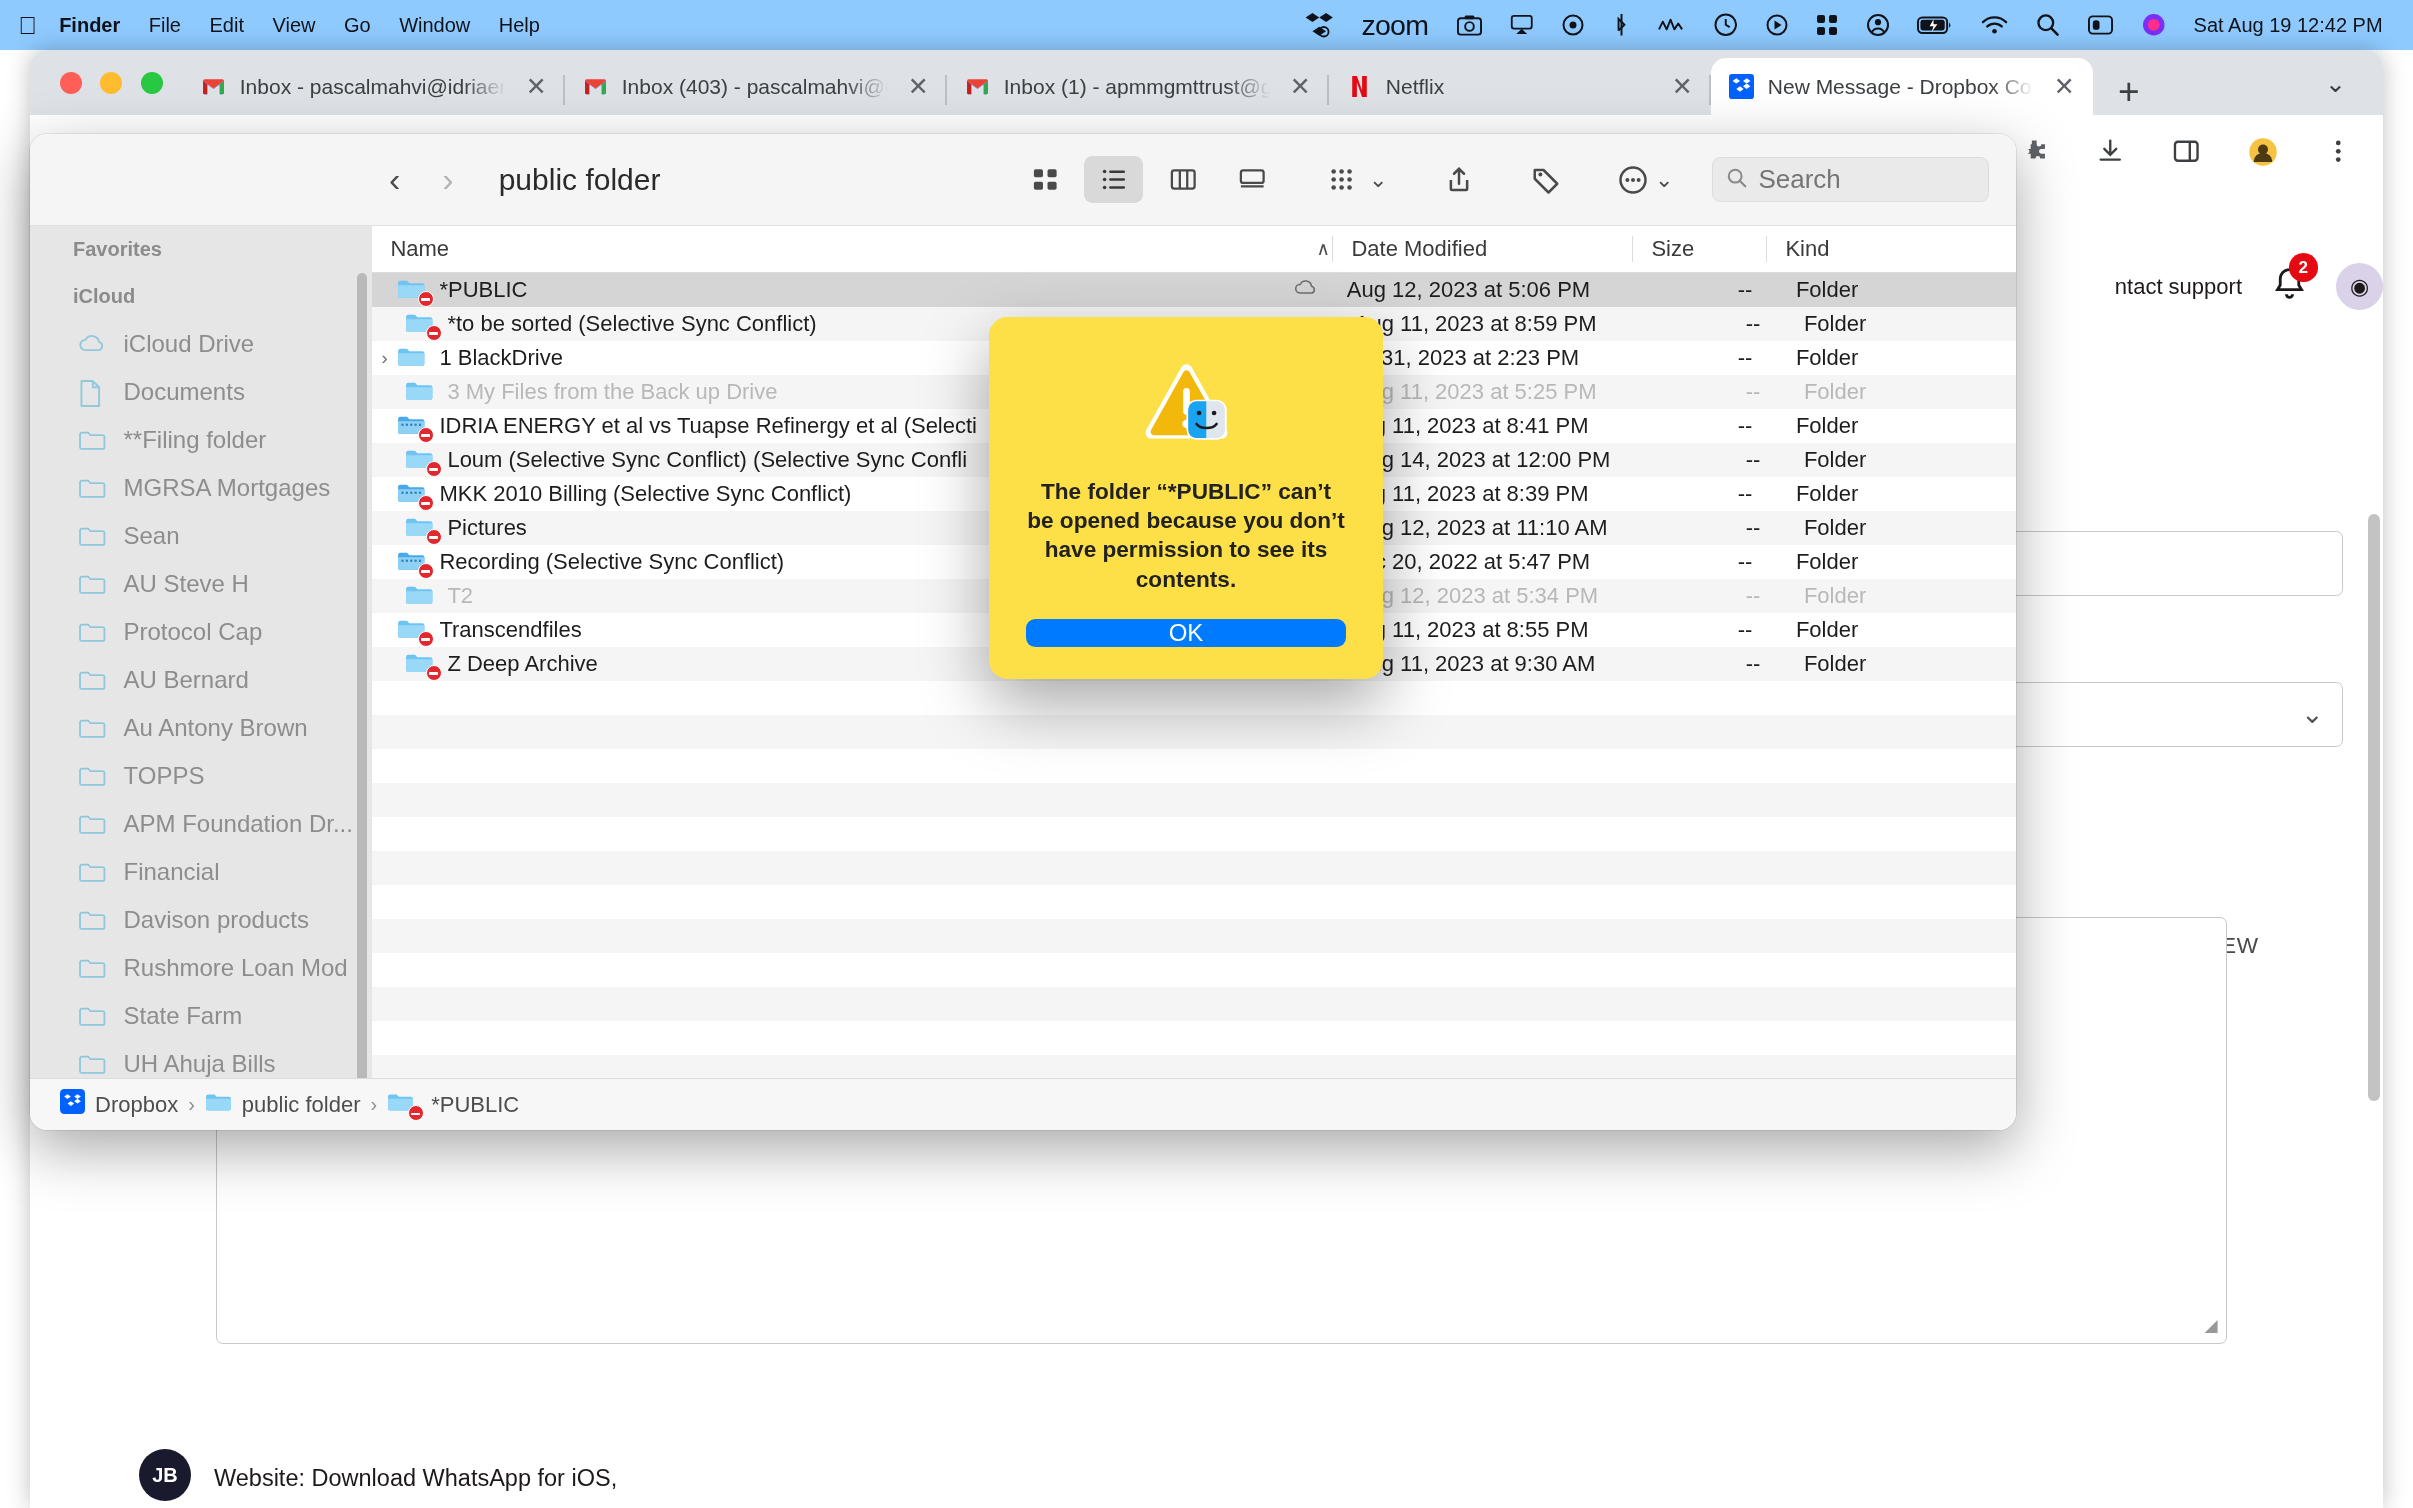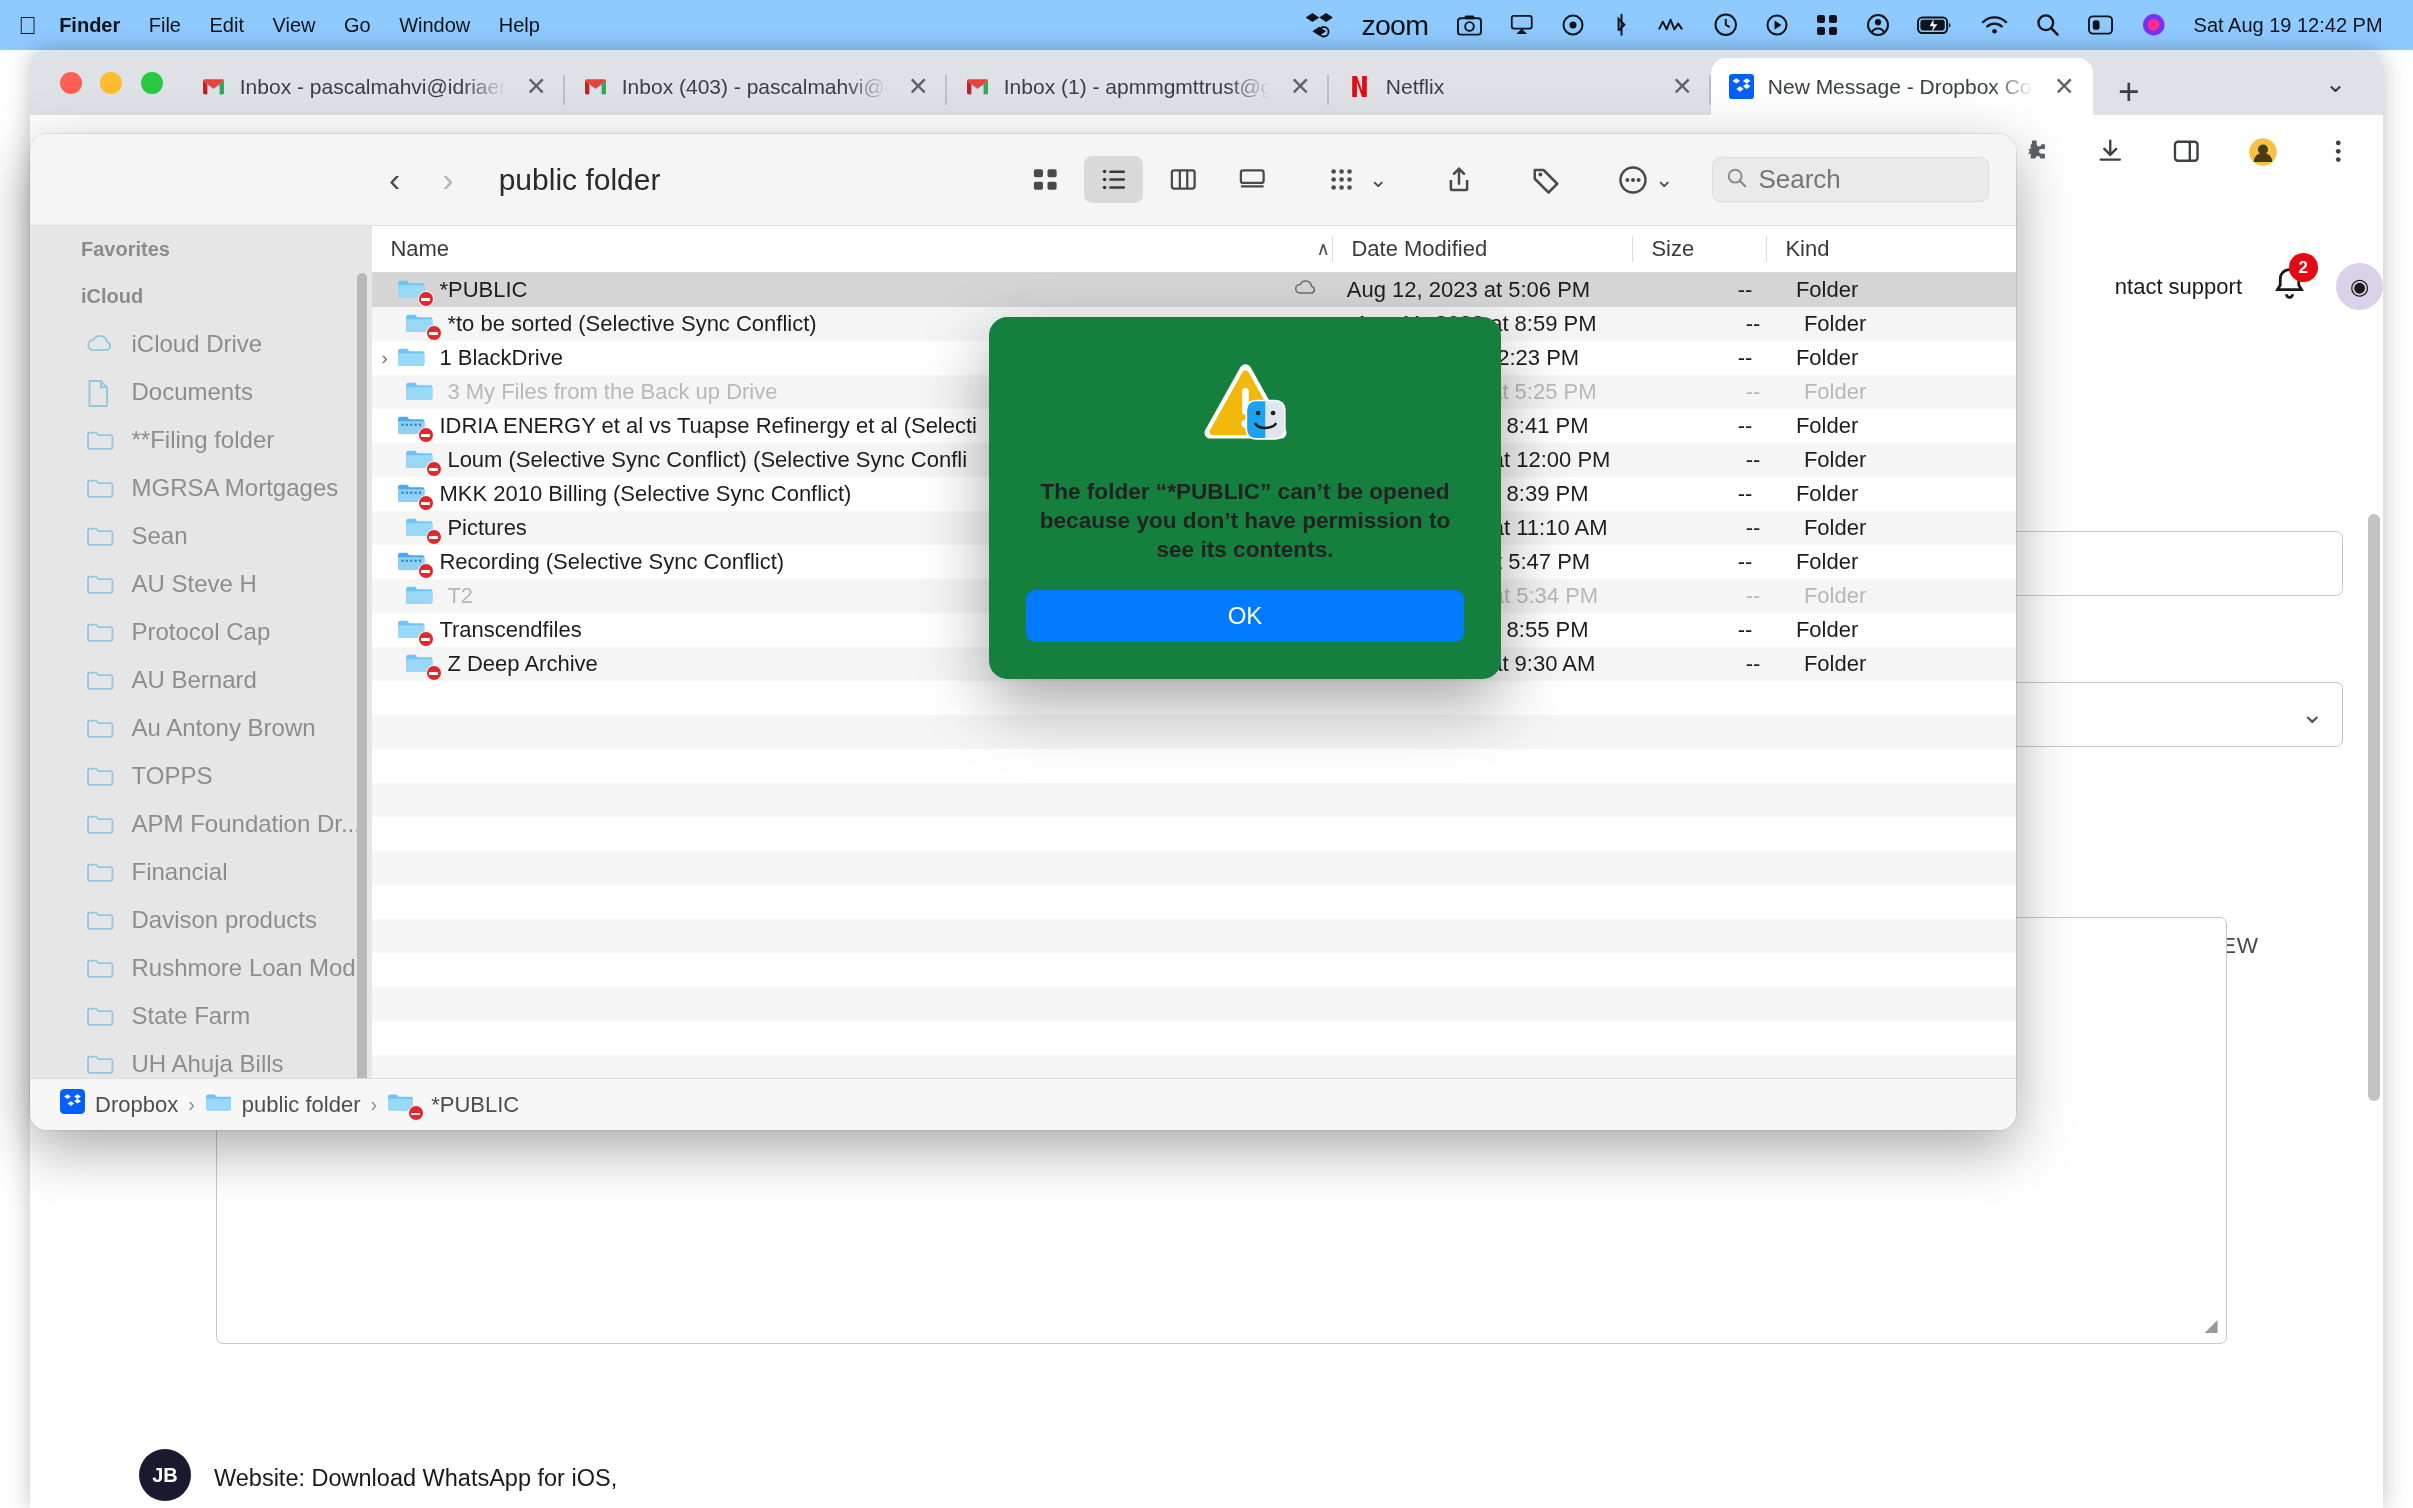--- a/index.html
+++ b/index.html
@@ -130,21 +130,21 @@
     width: 1986px; height: 996px;
     background: #ffffff; border-radius: 17px;
     box-shadow: 0 18.4px 59px rgba(0,0,0,.34), 0 0 0 0.8px rgba(0,0,0,.10);
     overflow: hidden; display: flex; flex-direction: column;
   }
   .finder-body { flex: 1; display: flex; min-height: 0; }
 
   
   #sidebar {
     width: 342px; background: #e6e6e6; flex: none;
-    padding: 0 0 0 12px; position: relative; overflow: hidden;
+    padding: 0 0 0 4px; position: relative; overflow: hidden;
   }
   .sb-title {
     font-size: 20px; font-weight: bold; color: #8b8b8b;
     padding: 0 0 0 39px; height: 47px; display: flex; align-items: center;
   }
   .sb-item {
     height: 48px; display: flex; align-items: center; gap: 17px;
     padding-left: 44px; font-size: 24px; color: #8d8d8d;
     white-space: nowrap; overflow: hidden;
   }
@@ -223,22 +223,22 @@
     height: 52px; background: #f7f7f7; border-top: 0.8px solid #dcdcdc;
     display: flex; align-items: center; gap: 10px; padding-left: 30px;
     font-size: 22px; color: #4d4d4d;
   }
   #pathbar .sep { color: #8d8d8d; font-size: 20px; }
   #pathbar .pitem { display: flex; align-items: center; gap: 10px; }
 
   
   #dialog {
     position: absolute; left: 989px; top: 317px;
-    width: 512px; height: 362px;
-    background: #15803d; border-radius: 18.4px;
+    width: 394px; height: 362px;
+    background: #fde047; border-radius: 18.4px;
     box-shadow: 0 25px 67px rgba(0,0,0,.35);
     display: flex; flex-direction: column; align-items: center;
     padding: 39px 37px 34px 37px;
     z-index: 50;
   }
   #dlgtext {
     font-size: 22.6px; font-weight: bold; color: #222; text-align: center;
     line-height: 1.3; margin-top: 23.5px;
   }
   #okbtn {

